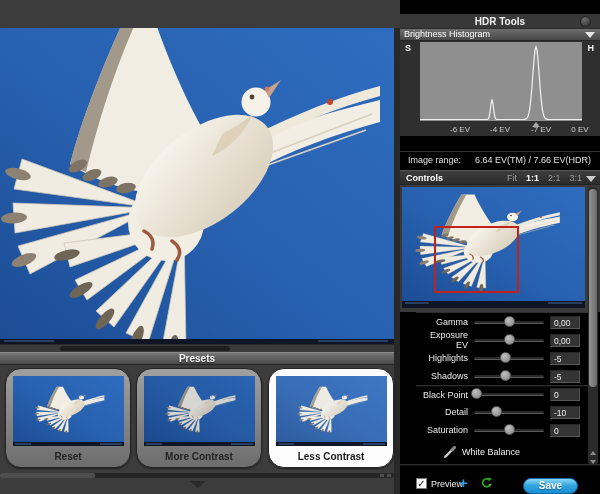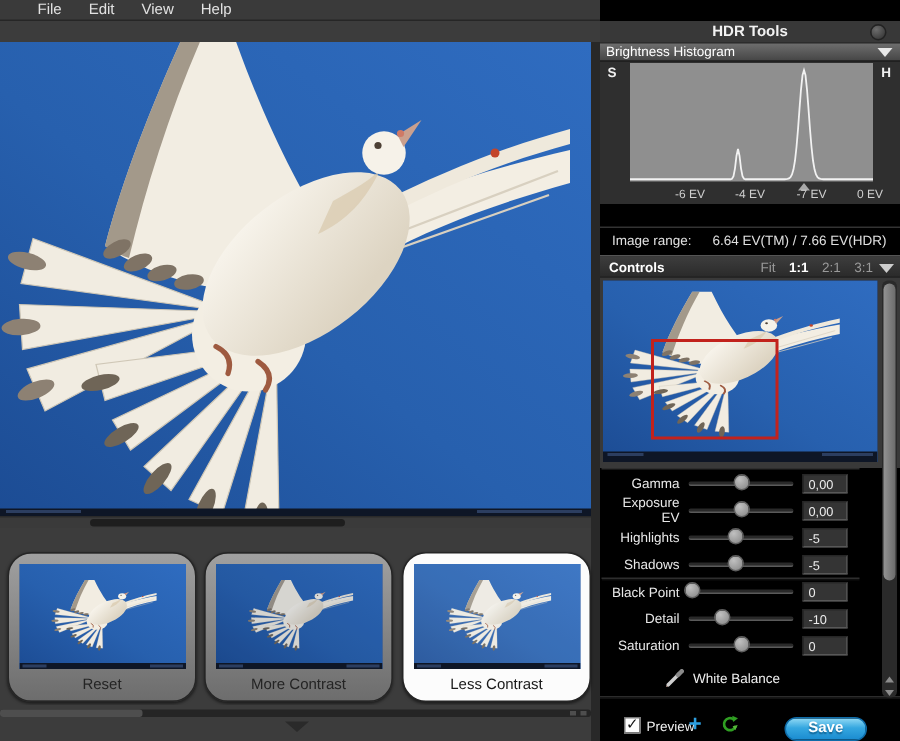--- a/index.html
+++ b/index.html
@@ -34,21 +34,21 @@
   .hscroll .handle { position:absolute; left:60px; top:1px; width:170px; height:5px; background:#1e1e1e; border-radius:3px; }
 
   .presets-header { position:absolute; left:0; top:352px; width:394px; height:13px;
                     background:linear-gradient(#757575,#4a4a4a); border-top:1px solid #8b8b8b;
                     border-bottom:1px solid #262626; text-align:center; font-weight:bold;
                     font-size:10px; line-height:12px; color:#fafafa; text-shadow:0 1px 1px #222; }
 
   .presets-row { position:absolute; left:0; top:365px; width:394px; height:105px; background:#3c3c3c; }
   .preset-card { position:absolute; top:3px; width:126px; height:100px; border-radius:16px;
                  background:linear-gradient(#a0a0a0,#6d6d6d); border:1px solid #252525;
-                 box-shadow:0 1px 2px rgba(0,0,0,.5); cursor:pointer; }
+                 box-shadow:0 1px 2px rgba(0,0,0,.5); cursor:pointer;font-weight:bold; }
   .preset-card.selected { background:#fcfcfc; }
   .preset-thumb { position:absolute; left:7px; top:7px; width:111px; height:70px; overflow:hidden; background:#1d4f9c; }
   .preset-thumb .photo-strip { height:4px; }
   .preset-label { position:absolute; left:0; bottom:5px; width:100%; text-align:center;
                   font-size:10px; color:#242424; }
   .preset-card.selected .preset-label { color:#1a1a1a; }
 
   .bottom-strip { position:absolute; left:0; top:470px; width:394px; height:24px; background:#3c3c3c; }
   .hscroll2 { position:absolute; left:0; top:3px; width:394px; height:5px; background:#252525; border-radius:2px; }
   .hscroll2 .handle { position:absolute; left:0; top:0; width:95px; height:5px; background:#4e4e4e; border-radius:2px; }
@@ -105,21 +105,21 @@
   .vscroll { position:absolute; left:188px; top:187px; width:10px; height:278px; background:#2a2a2a;
              border-radius:4px; }
   .vscroll .thumb { position:absolute; left:1px; top:2px; width:8px; height:198px; border-radius:4px;
                     background:linear-gradient(90deg,#939393,#6b6b6b); cursor:grab; }
   .vscroll .btn { position:absolute; left:0; width:10px; height:9px; text-align:center; cursor:pointer; }
   .vscroll .btn::after { content:""; display:inline-block; width:0; height:0; margin-top:3px;
                          border-left:3px solid transparent; border-right:3px solid transparent; }
   .vscroll .btn.up::after { border-bottom:4px solid #8c8c8c; }
   .vscroll .btn.down::after { border-top:4px solid #8c8c8c; }
 
-  .sliders { position:absolute; left:1px; top:312px; width:172px; border-top:1px solid #2e2e2e; }
+  .sliders { position:absolute; left:16px; top:312px; width:172px; border-top:1px solid #2e2e2e; }
   .slider-row { position:relative; height:18px; display:flex; align-items:center; padding:0 8px 0 0; }
   .slider-row.sep { border-top:1px solid #2e2e2e; box-shadow:0 1px 0 rgba(255,255,255,.06) inset; }
   .slider-label { width:52px; text-align:right; font-size:9px; color:#e8e8e8; flex:0 0 auto; margin-right:6px; }
   .slider-track { position:relative; flex:1; height:3px; background:#292929; border-radius:2px;
                   border-bottom:1px solid #5a5a5a; cursor:pointer; }
   .slider-handle { position:absolute; top:-5px; width:11px; height:11px; border-radius:50%;
                    background:radial-gradient(circle at 35% 30%, #c0c0c0, #858585); border:1px solid #5e5e5e;
                    margin-left:-5px; cursor:grab; }
   .slider-value { width:30px; height:13px; margin-left:6px; background:#343434;
                   border:1px solid #262626; border-bottom-color:#585858; border-right-color:#505050;
@@ -197,45 +197,40 @@
       <circle cx="281" cy="51" r="2.4" fill="#cf7a66"></circle>
       <circle cx="266" cy="59" r="2.4" fill="#4d4034"></circle>
 
       <path d="M158,193 q12,6 8,18 M186,203 q12,8 5,19" stroke="#9e5a40" stroke-width="3.5" fill="none" stroke-linecap="round"></path>
     </g>
   </defs>
 </svg>
 
 <div id="app">
 
-  <div class="menubar">
-    <span class="menu-item">File</span>
-    <span class="menu-item">Edit</span>
-    <span class="menu-item">View</span>
-    <span class="menu-item">Help</span>
-  </div>
 
 
   <div class="viewport">
     <svg width="394" height="316" viewBox="0 0 394 316" preserveAspectRatio="none">
       <rect x="0" y="0" width="394" height="316" fill="url(#skyGrad)"></rect>
       <use href="#bird" transform="translate(-14,10)"></use>
     </svg>
     <div class="photo-strip">
       <div class="seg" style="left:4px;width:50px"></div>
       <div class="seg" style="right:6px;width:70px"></div>
     </div>
   </div>
 
   <div class="pane-divider"></div>
 
   <div class="hscroll">
     <div class="handle"></div>
   </div>
 
+  <div class="presets-header">Presets</div>
   <div class="presets-row">
     <div class="preset-card" style="left:5px">
       <div class="preset-thumb">
         <svg width="111" height="70" viewBox="-100 -90 600 500" preserveAspectRatio="none">
           <rect x="-100" y="-90" width="600" height="500" fill="url(#skyGrad)"></rect>
             <use href="#bird"></use>
         </svg>
         <div class="photo-strip">
             <div class="seg" style="left:2px;width:16px"></div>
             <div class="seg" style="right:2px;width:22px"></div>

